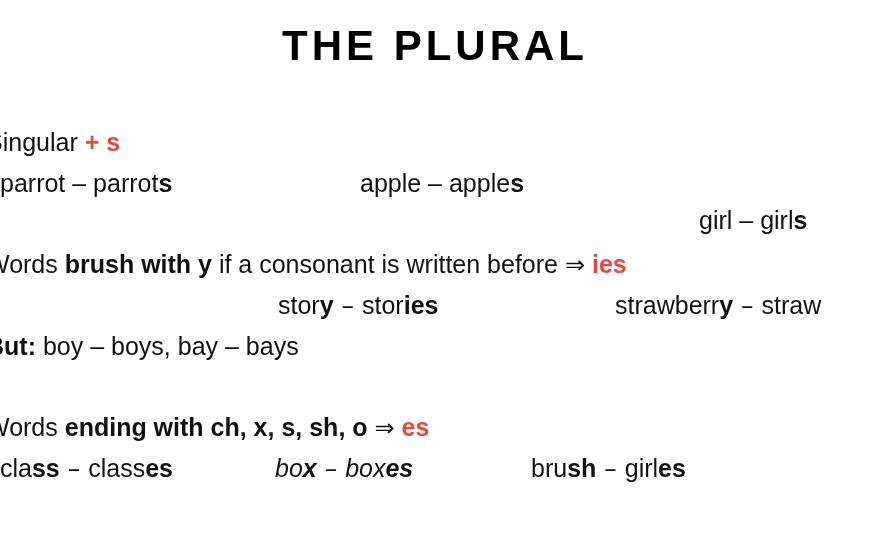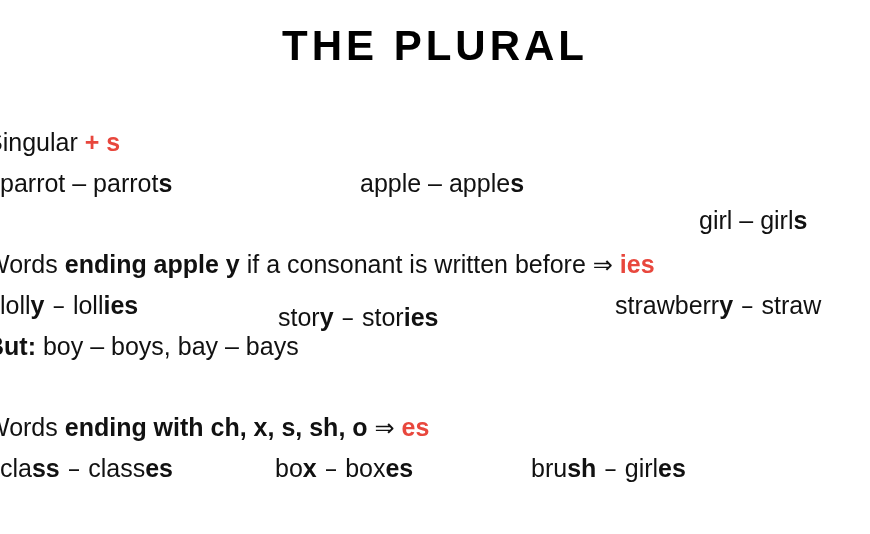--- a/index.html
+++ b/index.html
@@ -102,39 +102,38 @@
 
     <div class="line cols">
       <span class="col" style="left:14px;"><span>parrot – parrot</span><b>s</b></span>
       <span class="col" style="left:374px;"><span>apple – apple</span><b>s</b></span>
       <span class="col" style="left:713px;margin-top:37px;"><span>girl – girl</span><b>s</b></span>
     </div>
 
     <div class="line spacer"></div>
 
     <div class="line">
-      <span>Words </span><b>ending apple y</b><span> if a consonant is written before </span><span class="arrow">⇒</span><span>&nbsp;</span><span class="red">ies</span>
+      <span>Words </span><b>brush with y</b><span> if a consonant is written before </span><span class="arrow">⇒</span><span>&nbsp;</span><span class="red">ies</span>
     </div>
 
     <div class="line cols">
-      <span class="col" style="left:14px;"><span>loll</span><b>y</b><span class="dash"> – </span><span>loll</span><b>ies</b></span>
-      <span class="col" style="left:292px;margin-top:12px;"><span>stor</span><b>y</b><span class="dash"> – </span><span>stor</span><b>ies</b></span>
+      <span class="col" style="left:292px;"><span>stor</span><b>y</b><span class="dash"> – </span><span>stor</span><b>ies</b></span>
       <span class="col" style="left:629px;"><span>strawberr</span><b>y</b><span class="dash"> – </span><span>straw</span><b></b></span>
     </div>
 
     <div class="line">
       <b>But:</b><span>&nbsp;</span><span>boy – boys, bay – bays</span>
     </div>
 
     <div class="line spacer"></div>
 
     <div class="line">
       <span>Words </span><b>ending with ch, x, s, sh, o</b><span> </span><span class="arrow">⇒</span><span>&nbsp;</span><span class="red">es</span>
     </div>
 
     <div class="line cols">
       <span class="col" style="left:14px;"><span>cla</span><b>ss</b><span class="dash"> – </span><span>class</span><b>es</b></span>
-      <span class="col" style="left:289px;"><span>bo</span><b>x</b><span class="dash"> – </span><span>box</span><b>es</b></span>
+      <span class="col" style="left:289px;font-style:italic;"><span>bo</span><b>x</b><span class="dash"> – </span><span>box</span><b>es</b></span>
       <span class="col" style="left:545px;"><span>bru</span><b>sh</b><span class="dash"> – </span><span>girl</span><b>es</b></span>
     </div>
 
   </div>
 </div>
 
 </body></html>

